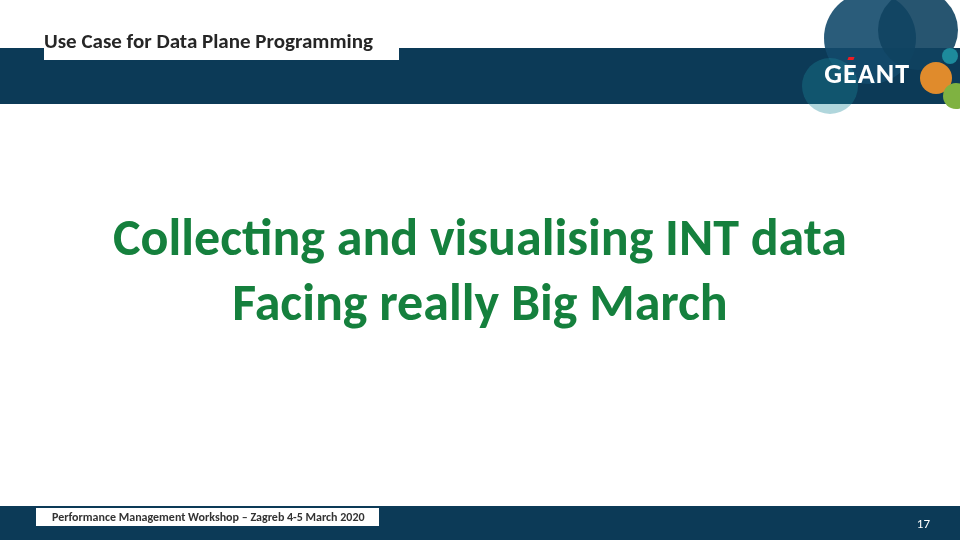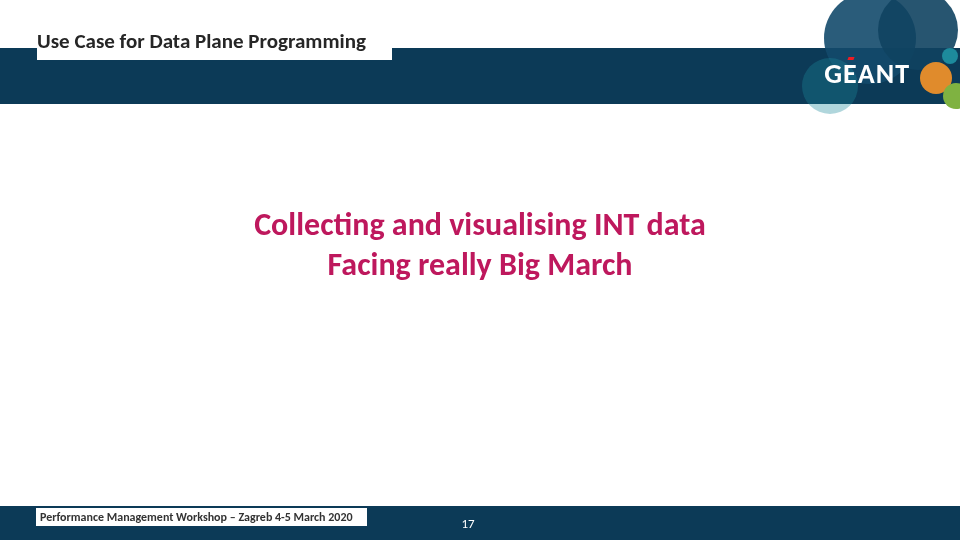--- a/index.html
+++ b/index.html
@@ -19,21 +19,21 @@
     position: absolute;
     top: 0;
     right: 0;
     width: 260px;
     height: 120px;
     pointer-events: none;
   }
   .header-title-wrap {
     position: absolute;
     top: 22px;
-    left: 37px;
+    left: 44px;
     background: #ffffff;
     padding: 6px 26px 6px 0;
     z-index: 2;
   }
   .header-title {
     font-size: 21px;
     font-weight: 700;
     color: #262626;
   }
   .logo {
@@ -62,55 +62,55 @@
     transform: skewX(-20deg);
   }
 
   
   .main-title {
     position: absolute;
     top: 205px;
     left: 0;
     width: 100%;
     text-align: center;
-    font-size: 32px;
+    font-size: 52px;
     font-weight: 700;
-    color: #be185d;
+    color: #15803d;
     line-height: 1.25;
   }
 
   
   .footer-band {
     position: absolute;
     bottom: 0;
     left: 0;
     width: 100%;
     height: 34px;
     background: #0c3a57;
     display: flex;
     align-items: center;
-    justify-content: center;
+    justify-content: flex-end;
     padding: 0 30px 0 6px;
   }
   .footer-text {
     font-size: 12px;
     font-weight: 700;
     color: #333;
     white-space: nowrap;
   }
   .page-num {
     color: #fff;
     font-size: 13px;
   }
   .footer-wrap {
     position: absolute;
     bottom: 14px;
     left: 36px;
     background: #fff;
-    padding: 2px 14px 2px 4px;
+    padding: 2px 14px 2px 16px;
     z-index: 2;
   }
 </style>
 </head>
 <body>
 
 <div class="slide">
 
   <div class="header-band"></div>
 

